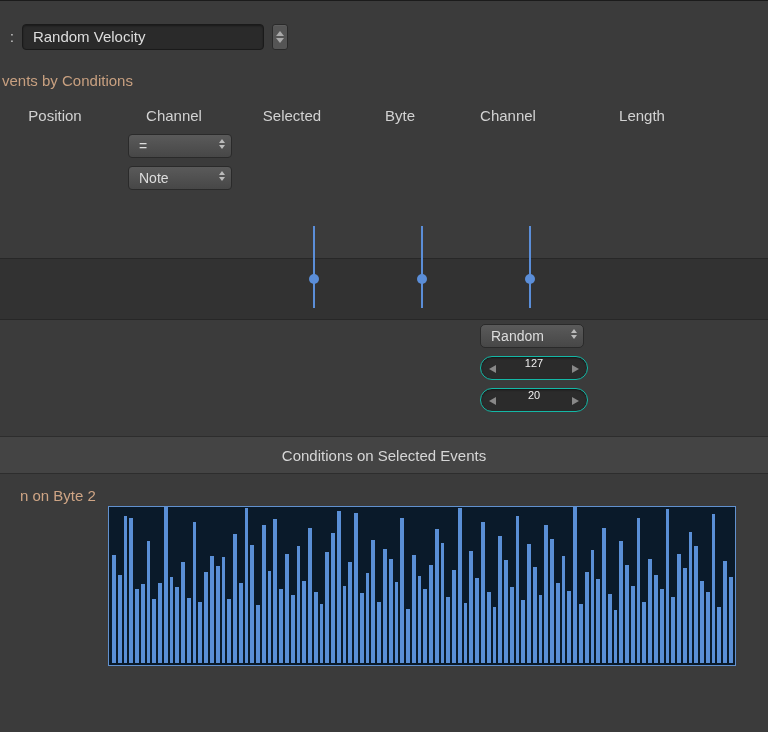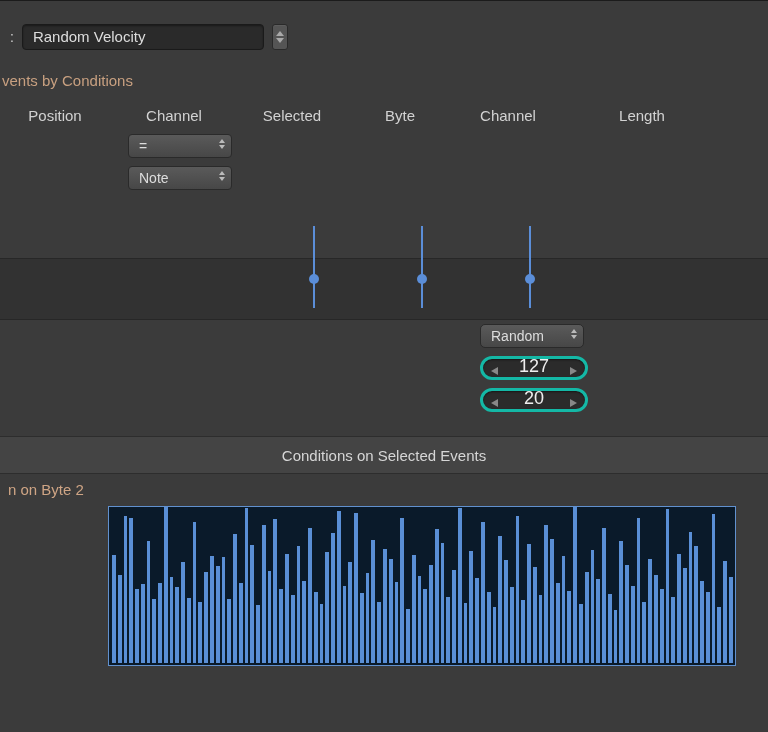--- a/index.html
+++ b/index.html
@@ -169,27 +169,27 @@
     display: flex;
     flex-direction: column;
     gap: 8px;
     width: 110px;
   }
   .spin-field {
     position: relative;
     width: 108px;
     height: 24px;
     background: #2b2b2b;
-    border: 3px solid #14b8a6;
+    border: 1px solid #14b8a6;
     border-radius: 12px;
     color: #eee;
     display: flex;
-    align-items: flex-end;
+    align-items: flex-start;
     justify-content: center;
-    font-size: 18px;
+    font-size: 11px;
     box-shadow: inset 0 1px 2px rgba(0,0,0,0.5);
   }
   .spin-field .arrow-l, .spin-field .arrow-r {
     position: absolute;
     width: 0; height: 0;
     top: 8px;
   }
   .spin-field .arrow-l {
     left: 8px;
     border-top: 4px solid transparent;
@@ -212,24 +212,24 @@
     border-bottom: 1px solid #2d2d2d;
     display: flex;
     align-items: center;
     justify-content: center;
     color: #d6d6d6;
     font-size: 15px;
   }
   .sublabel {
     height: 30px;
     display: flex;
-    align-items: center;
+    align-items: flex-end;
     color: #cfa585;
     font-size: 15px;
-    padding-left: 8px;
+    padding-left: 20px;
   }
 
   .graph-wrap {
     margin: 2px 32px 0 108px;
     height: 160px;
     background: #0a1a2a;
     border: 1px solid #6191cf;
     display: flex;
     align-items: flex-end;
     padding: 0 2px 2px 2px;

